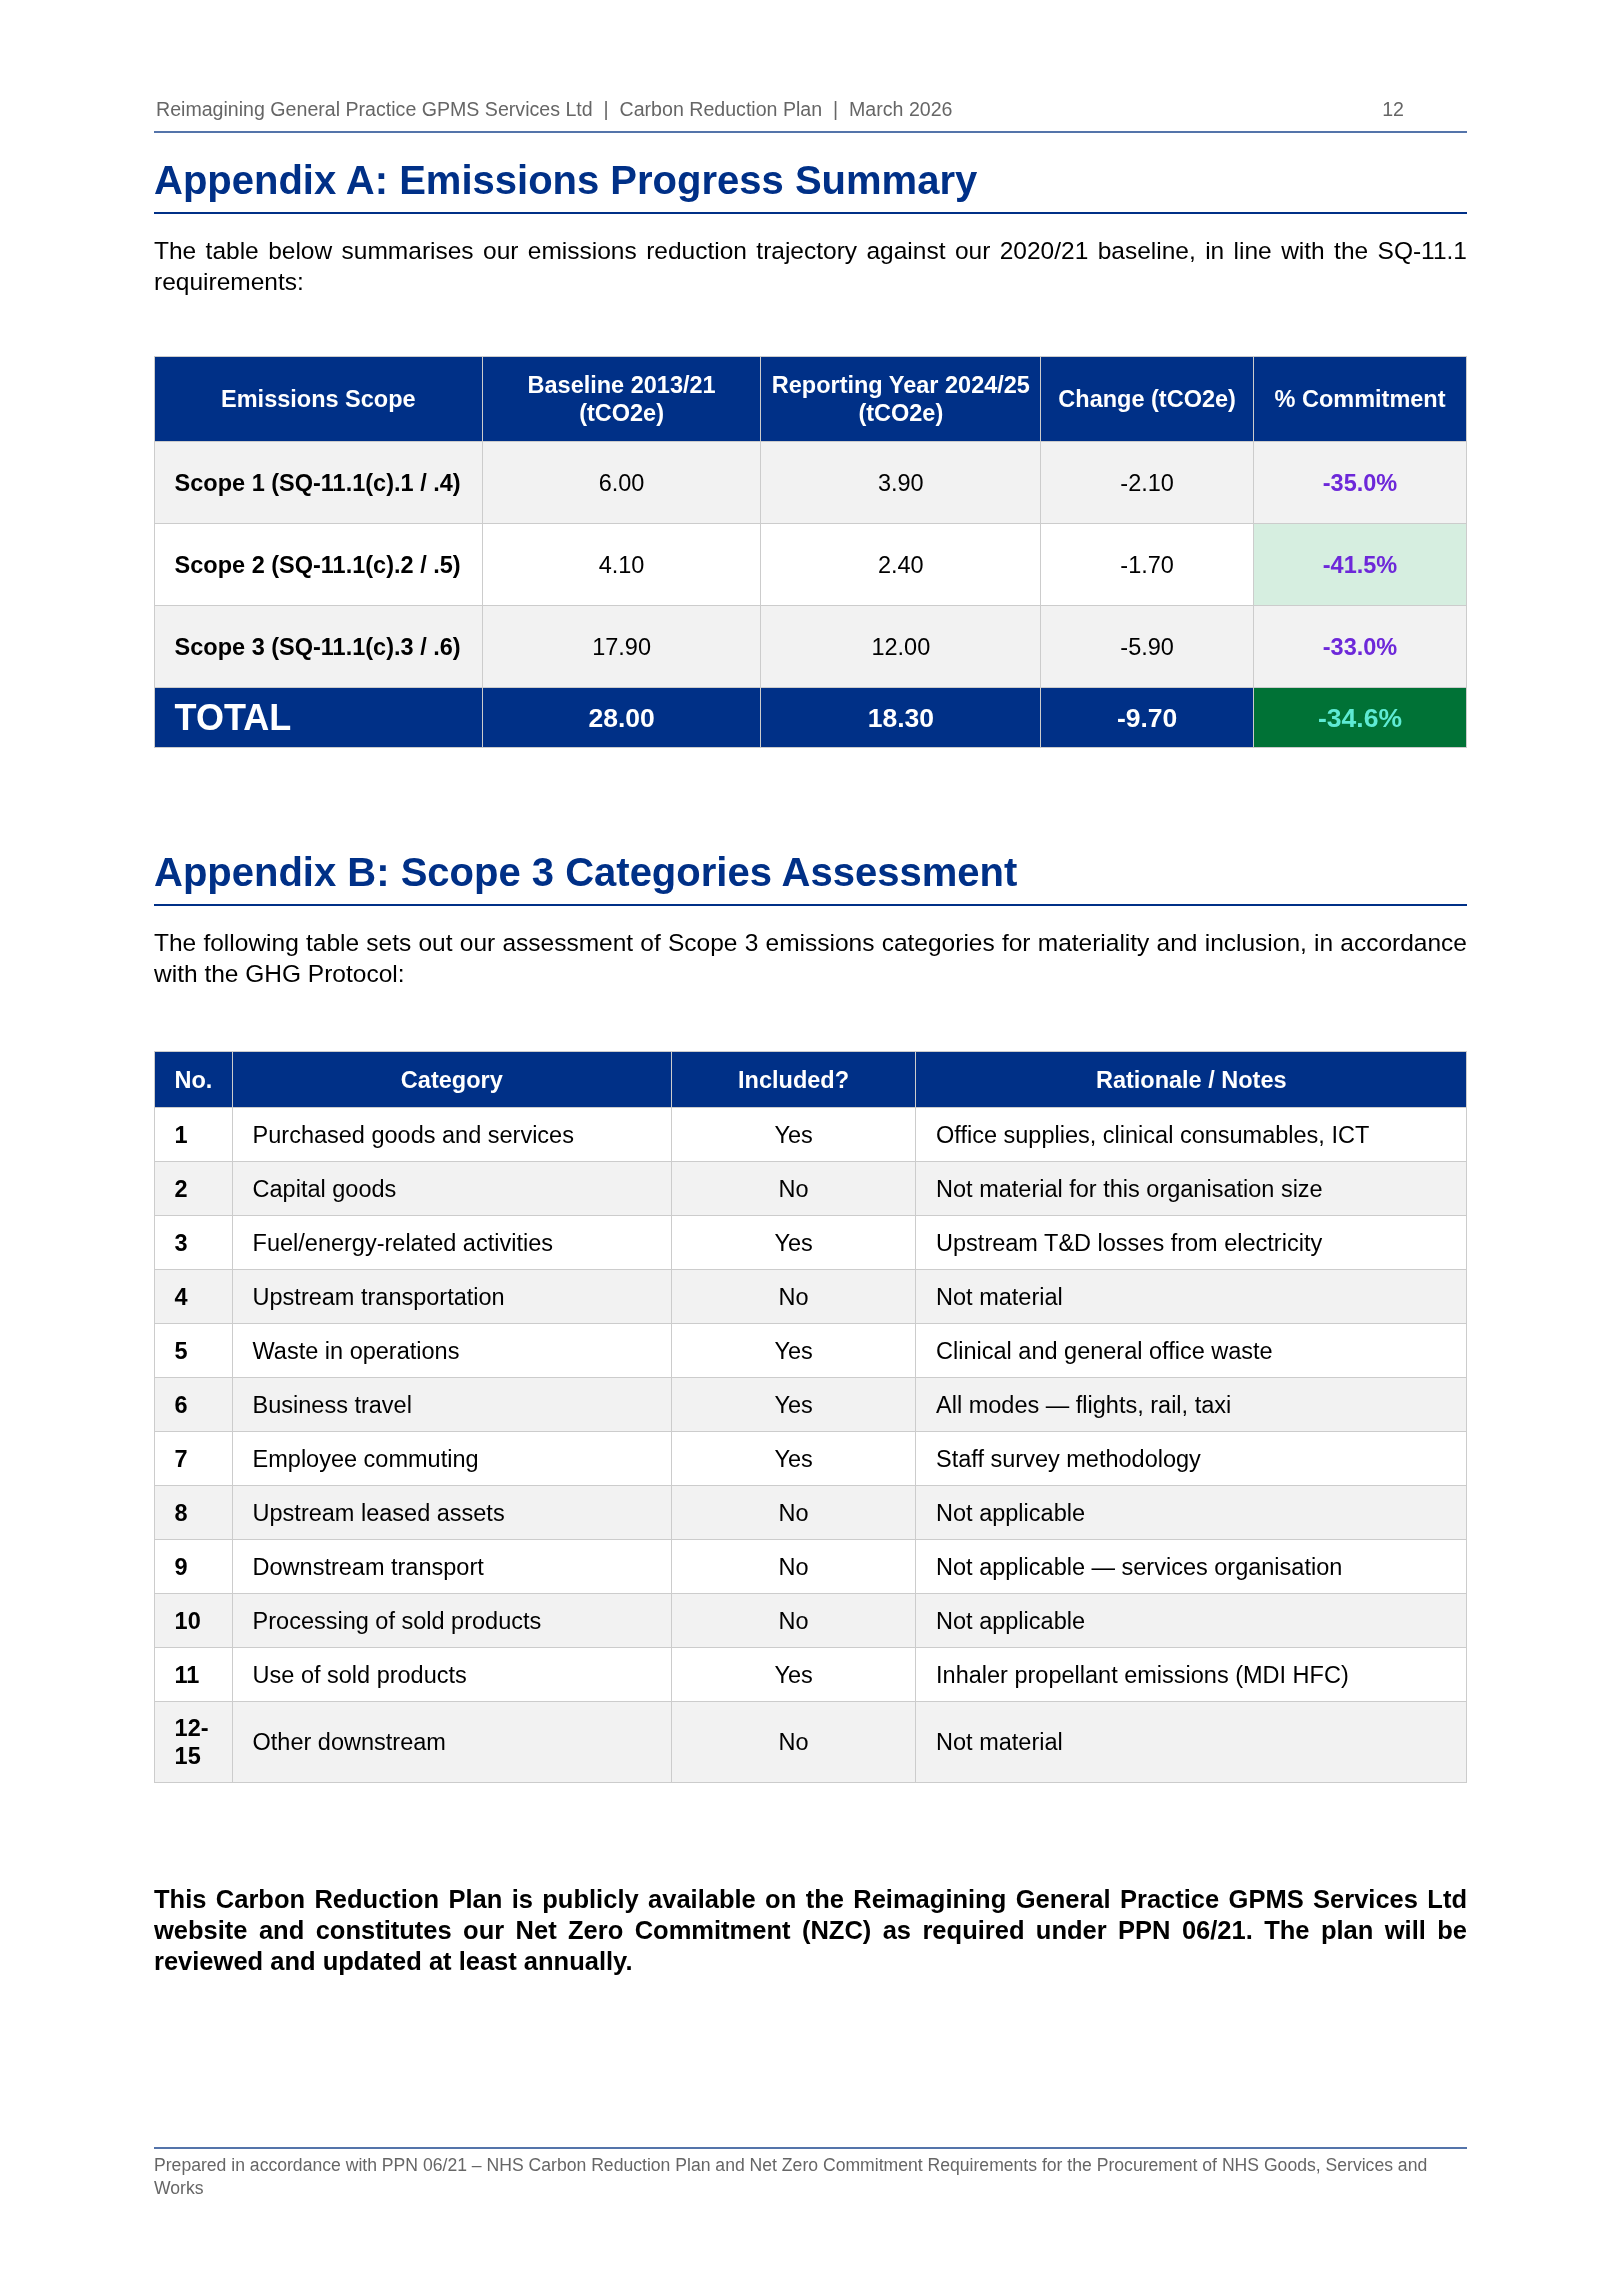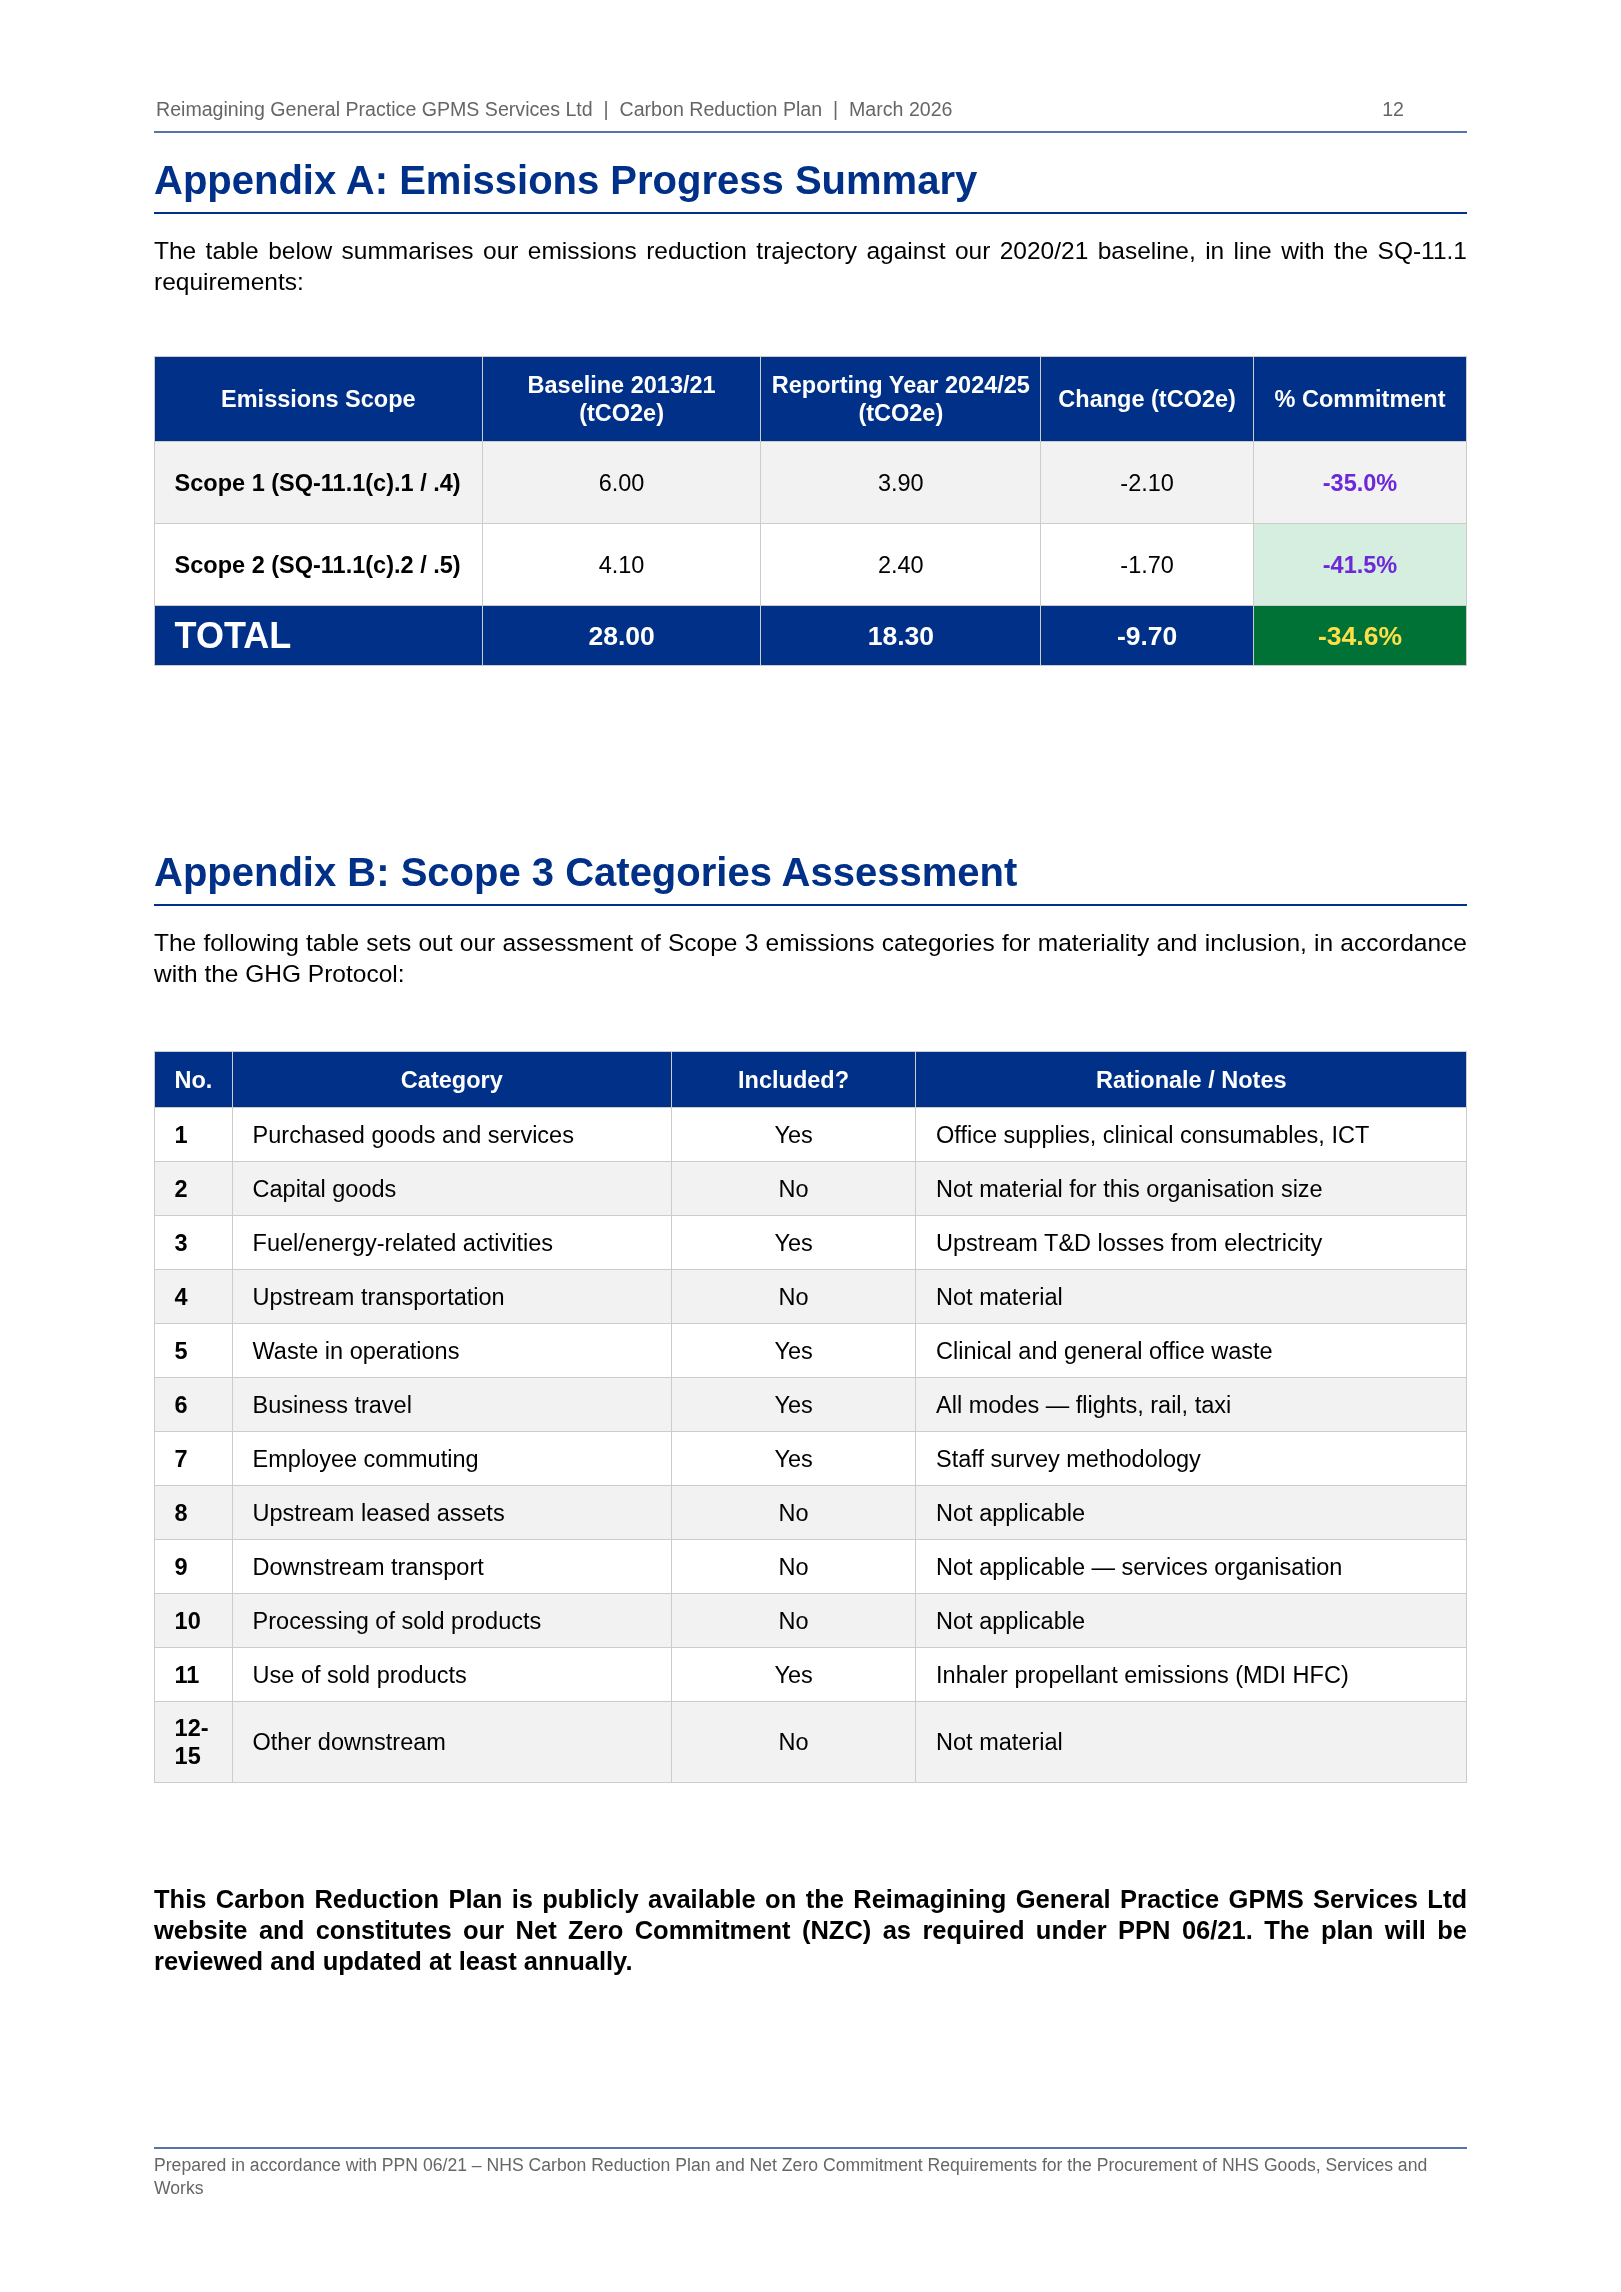--- a/index.html
+++ b/index.html
@@ -14,21 +14,21 @@
   table{border-collapse:collapse;position:absolute;left:154px;width:1313px;font-size:23.5px;}
   th{background:#003087;color:#fff;font-weight:bold;border:1.5px solid #ccc;text-align:center;line-height:28px;padding:0 9.8px;}
   td{border:1.5px solid #ccc;padding:0 19.6px;line-height:28px;}
   #tblA th{height:84px;}
   #tblA td{height:81px;text-align:center;}
   #tblA td.scope{text-align:left;font-weight:bold;}
   #tblA tr.zebra td{background:#F2F2F2;}
   #tblA td.pct{background:#D6EEE0;color:#6d28d9;font-weight:bold;}
   #tblA tr.total td{background:#003087;color:#fff;font-weight:bold;font-size:26.5px;height:59px;}
   #tblA tr.total td.scope{font-size:36px;margin-top:36px;}
-  #tblA tr.total td.pct{background:#007236;color:#fde047;margin-top:40px;}
+  #tblA tr.total td.pct{background:#007236;color:#5eead4;margin-top:40px;}
   #tblB th{height:55px;}
   #tblB td{height:53px;}
   #tblB td.no{font-weight:bold;padding:0 19.6px;}
   #tblB td.inc{text-align:center;}
   #tblB tr:nth-child(even) td{background:#F2F2F2;}
   #tblB tr.tall td{height:80px;}
   .closing{left:154px;top:1884px;width:1313px;font-size:25.5px;line-height:31px;font-weight:bold;text-align:justify;}
   .footer-rule{left:154px;top:2147px;width:1313px;border-top:2.9px solid #5474AA;}
   .footer-text{left:154px;top:2154px;width:1313px;font-size:17.6px;line-height:22.5px;color:#666;}
 </style>
@@ -66,20 +66,27 @@
     <td>3.90</td>
     <td>-2.10</td>
     <td class="pct">-35.0%</td>
   </tr>
   <tr>
     <td class="scope">Scope 2 (SQ-11.1(c).2 / .5)</td>
     <td>4.10</td>
     <td>2.40</td>
     <td>-1.70</td>
     <td class="pct">-41.5%</td>
+  </tr>
+  <tr class="zebra">
+    <td class="scope">Scope 3 (SQ-11.1(c).3 / .6)</td>
+    <td>17.90</td>
+    <td>12.00</td>
+    <td>-5.90</td>
+    <td class="pct">-33.0%</td>
   </tr>
   <tr class="total">
     <td class="scope">TOTAL</td>
     <td>28.00</td>
     <td>18.30</td>
     <td>-9.70</td>
     <td class="pct">-34.6%</td>
   </tr>
 </tbody>
   </table>

